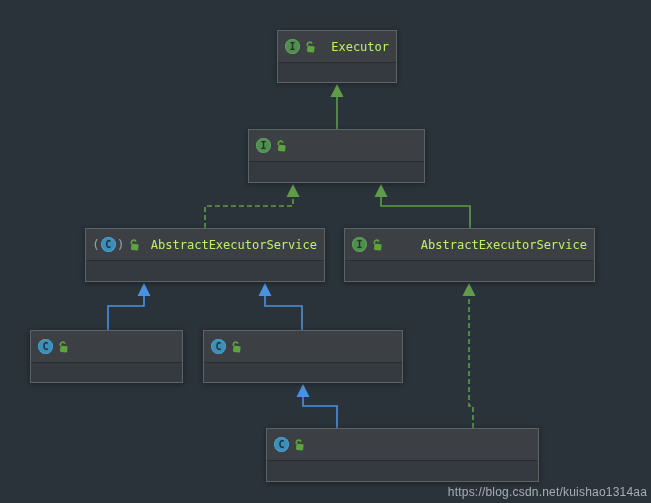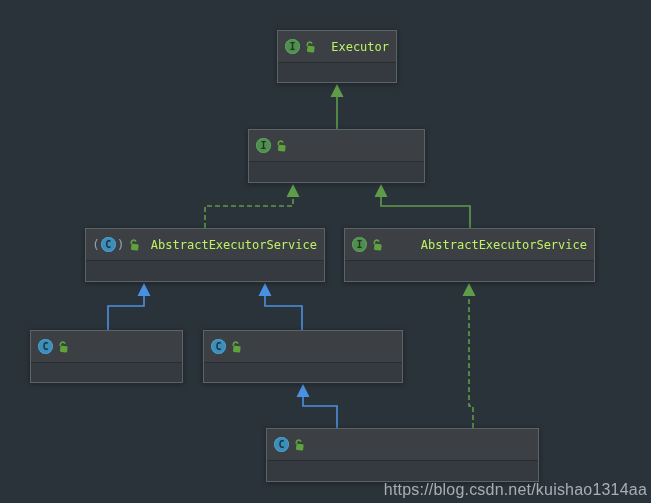--- a/index.html
+++ b/index.html
@@ -30,21 +30,21 @@
     display:inline-flex; align-items:center; justify-content:center;
     font-size:10px; font-weight:bold; flex:0 0 auto;
   }
   .ball.iface { background:#4f8e4f; color:#223524; box-shadow: inset 0 0 0 1px #5d9c5d; }
   .ball.cls   { background:#3c8db8; color:#16313e; box-shadow: inset 0 0 0 1px #4a9cc6; }
   .paren { color:#8aa3ae; font-size:13px; line-height:15px; margin:0 -1px; }
   .lock { display:inline-flex; margin-left:2px; flex:0 0 auto; }
   .watermark {
     position:absolute; right:4px; bottom:4px;
     font-family:"Liberation Sans", sans-serif;
-    font-size:16px; color:#a8aeb4; letter-spacing:0.2px;
+    font-size:12px; color:#a8aeb4; letter-spacing:0.2px;
   }
 </style>
 </head>
 <body>
 
 <div class="canvas">
   <svg id="edge-layer">
       <g>
         <polyline points="337,129 337,96" fill="none" stroke="#5f9c4a" stroke-width="1.6"></polyline>
         <polygon points="337,84 330.5,97 343.5,97" fill="#5f9c4a"></polygon>

